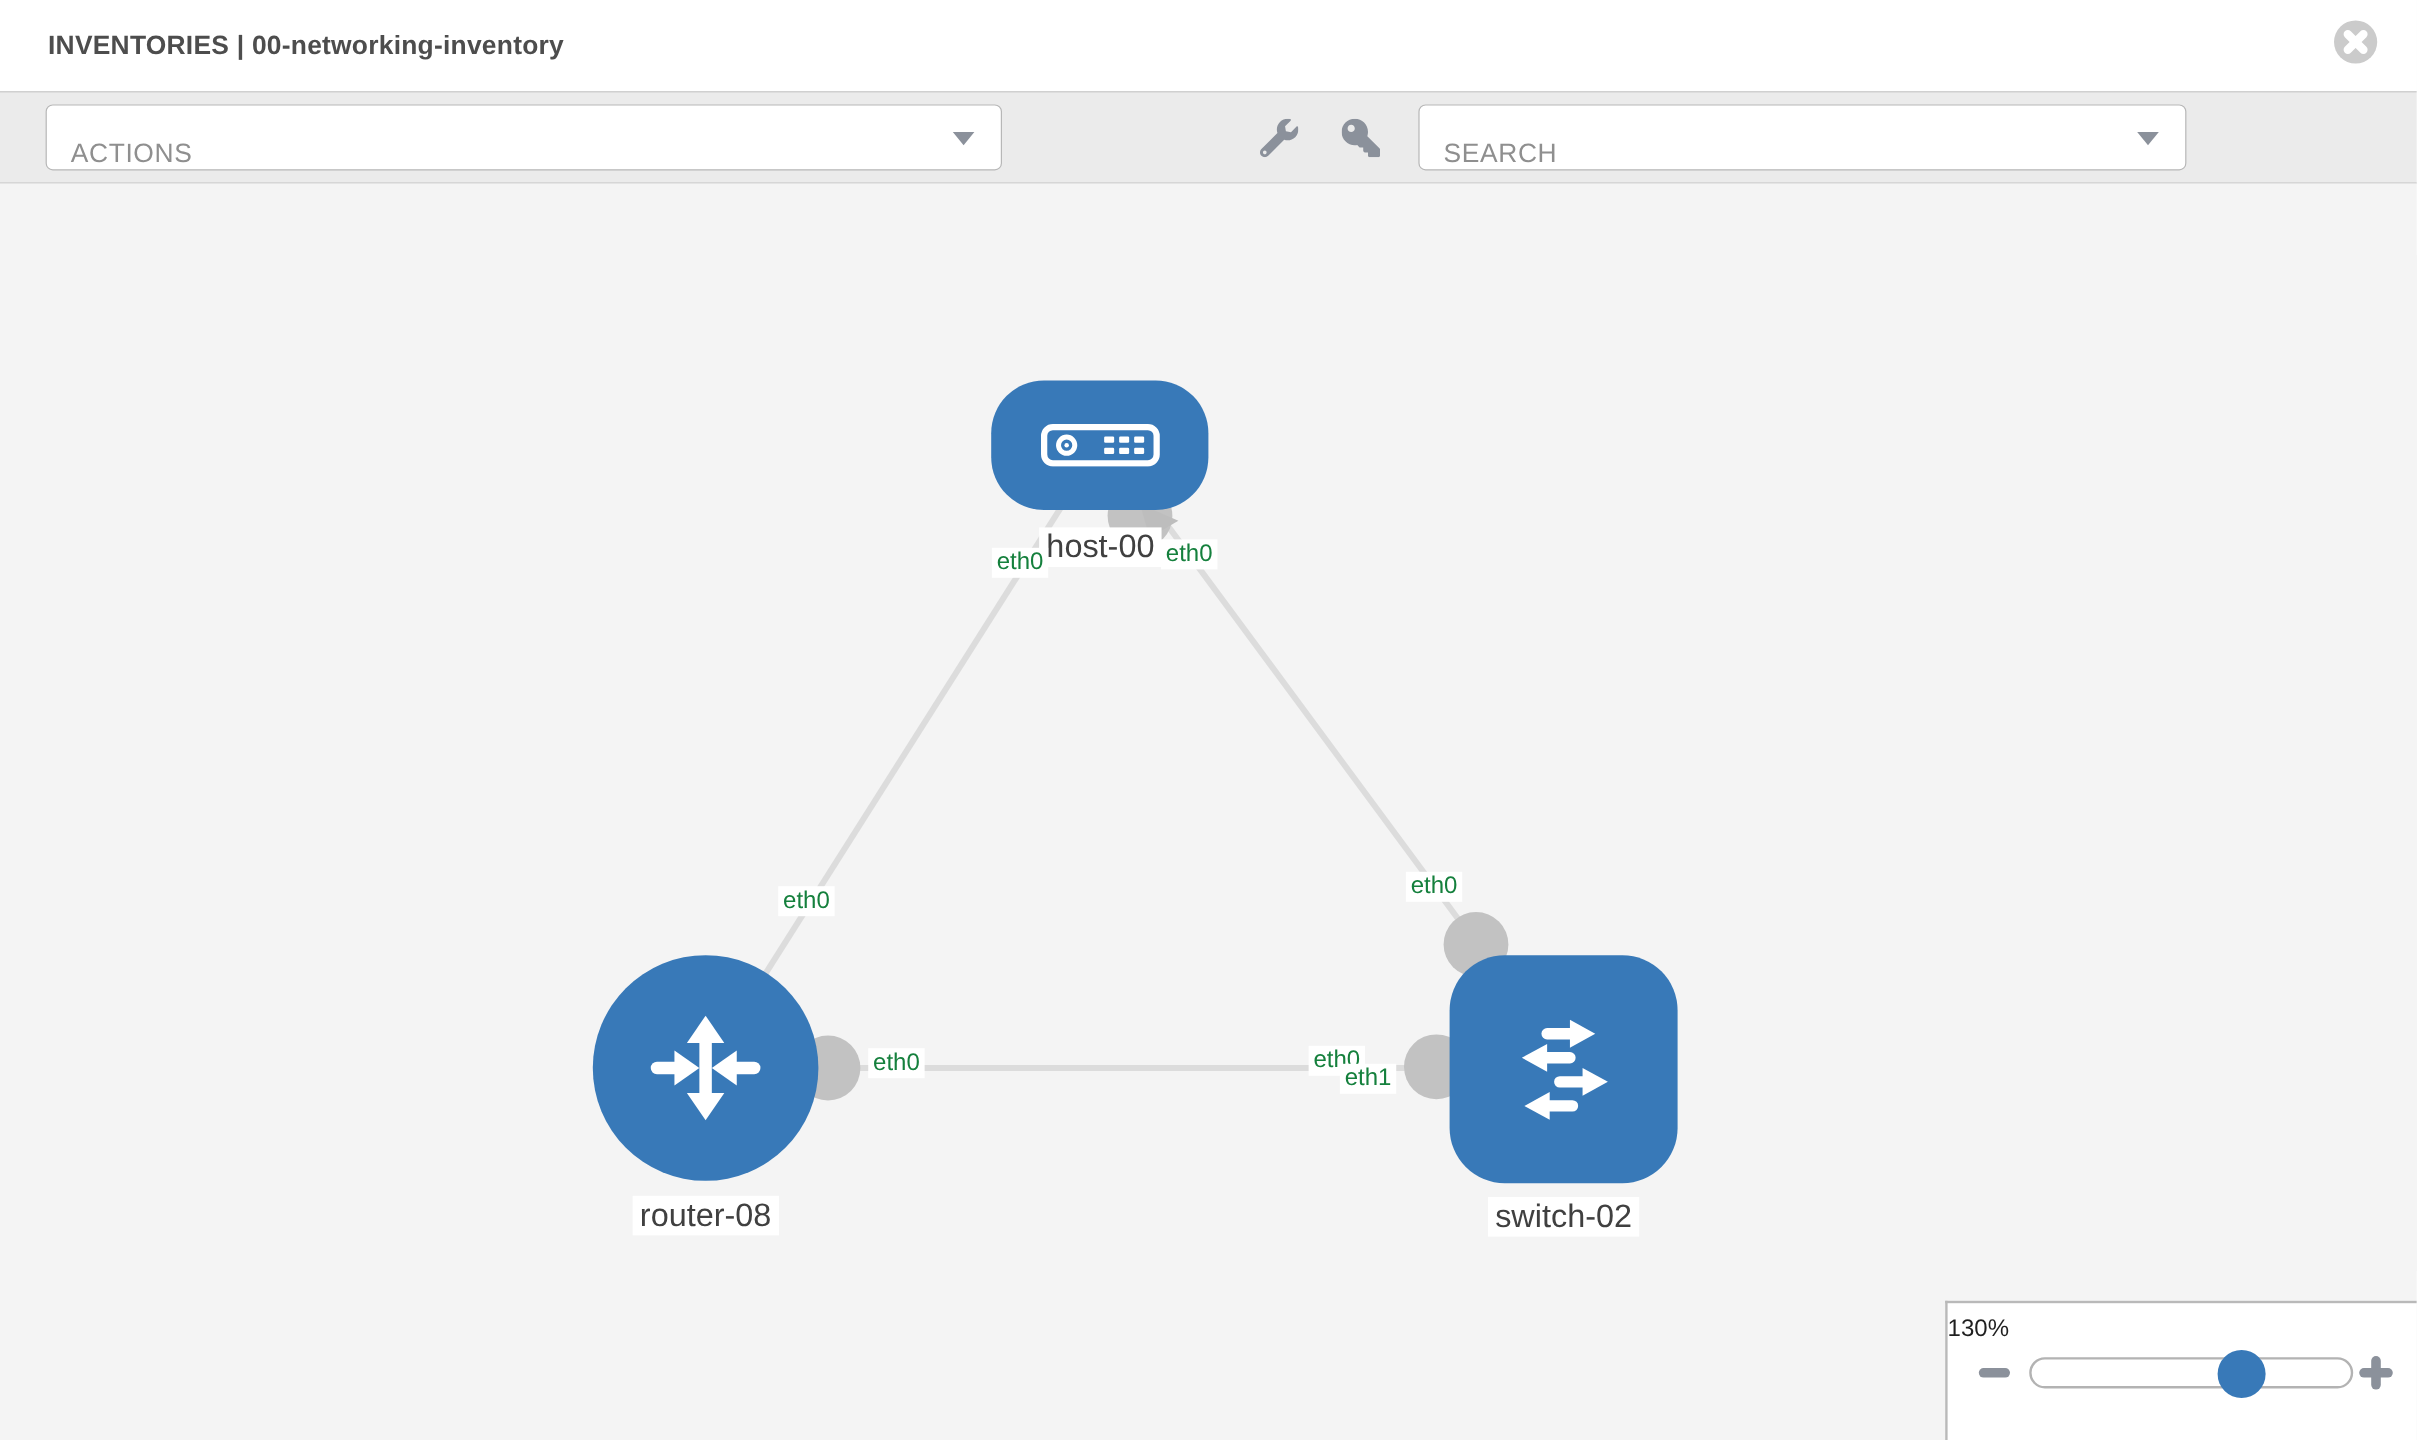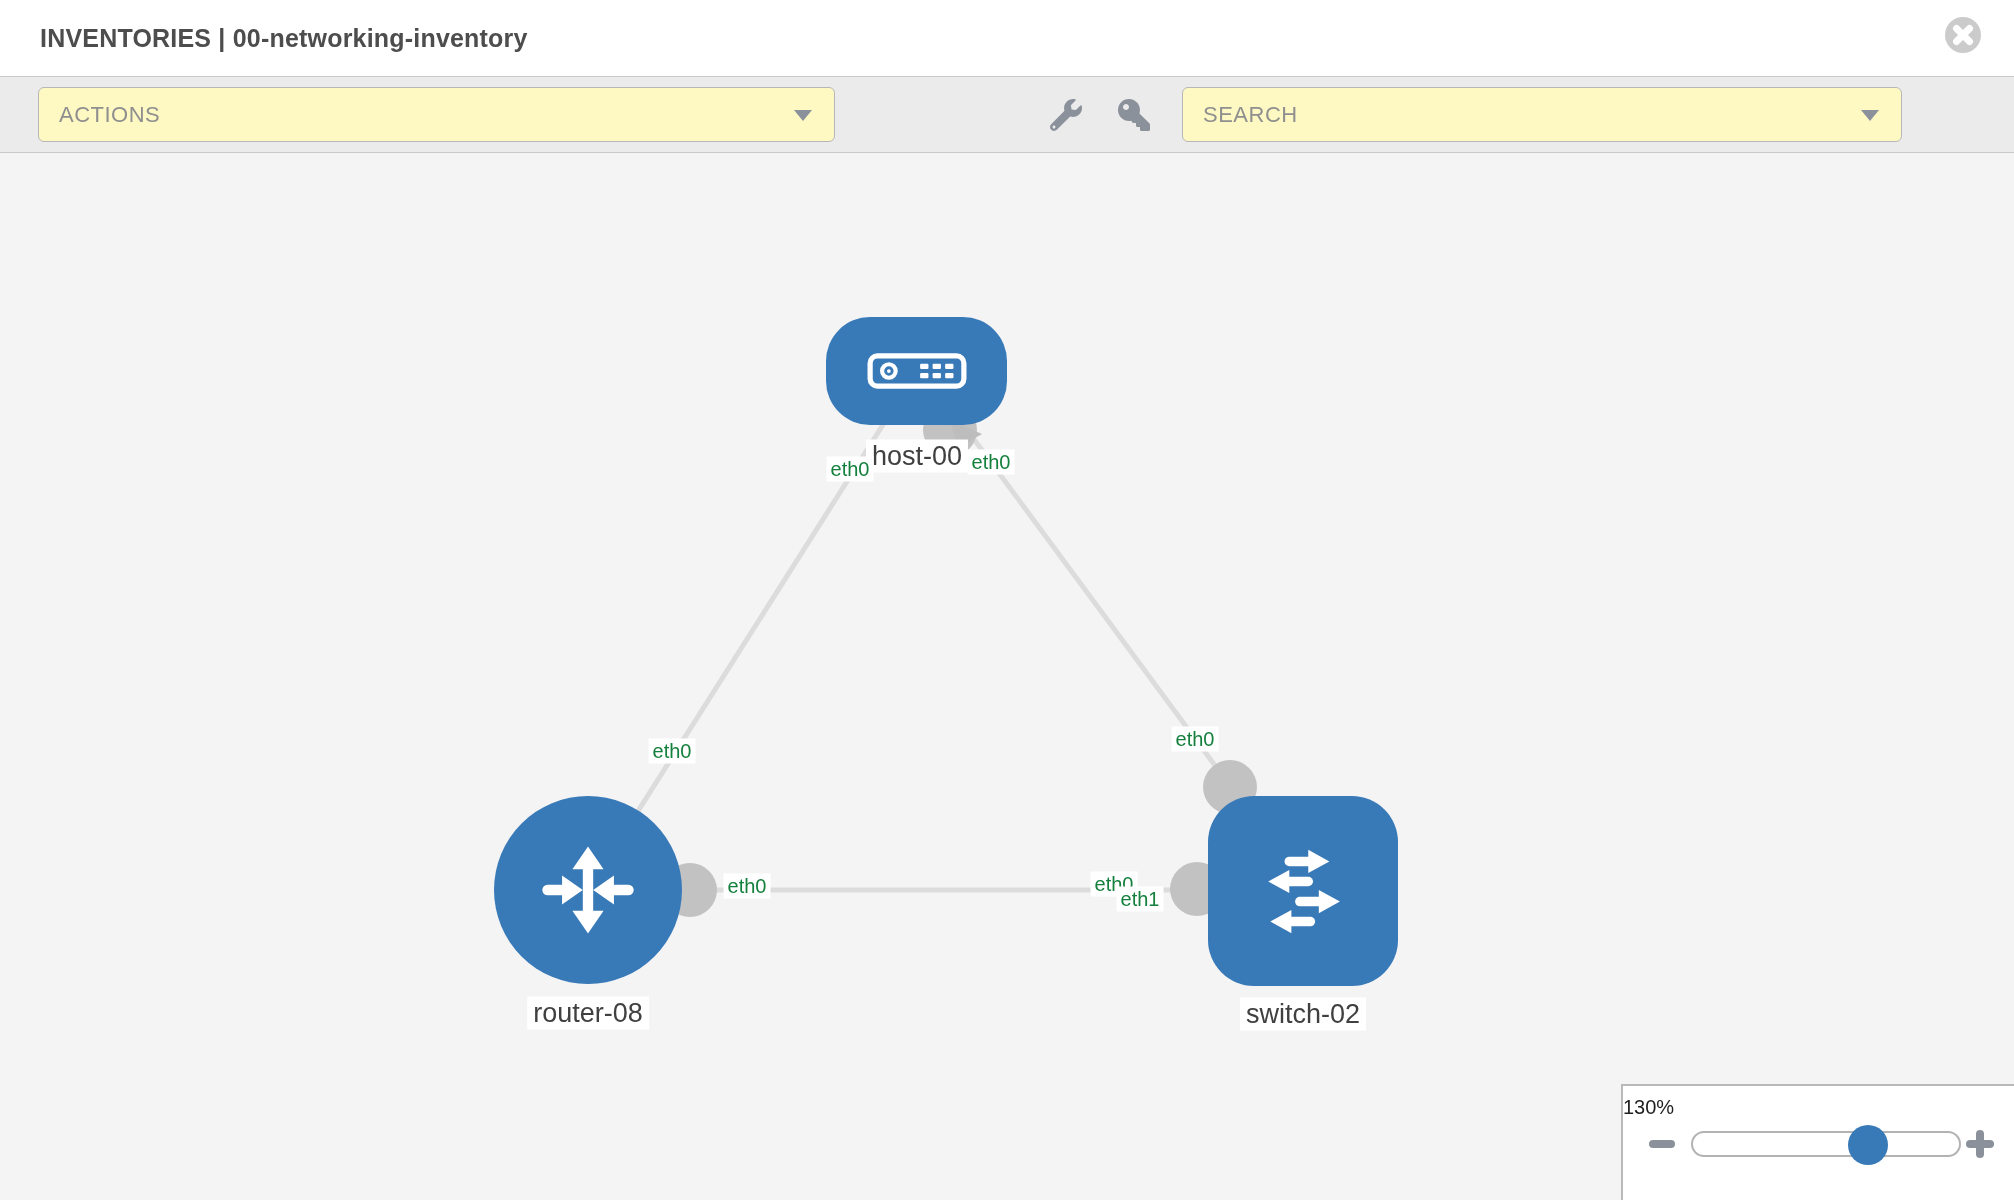--- a/index.html
+++ b/index.html
@@ -2,30 +2,30 @@
 <html><head>
 <meta charset="utf-8">
 <style>
   * { margin:0; padding:0; box-sizing:border-box; }
   html,body { width:2014px; height:1200px; overflow:hidden; }
   body { font-family:"Liberation Sans","DejaVu Sans",sans-serif; background:#ffffff; position:relative; }
 
   
   .header { position:absolute; left:0; top:0; width:2014px; height:76px; background:#ffffff; }
   .page-title { position:absolute; left:40px; top:50%; transform:translateY(-50%);
-                font-size:25px; font-weight:700; color:#4d4d4d; letter-spacing:.2px; }
+                font-size:22px; font-weight:700; color:#4d4d4d; letter-spacing:.2px; }
   .close-btn { position:absolute; right:32px; top:16px; width:38px; height:38px; cursor:pointer; }
 
   
   .toolbar { position:absolute; left:0; top:76px; width:2014px; height:77px;
              background:#ebebeb; border-top:1px solid #c9c9c9; border-bottom:1px solid #c9c9c9; }
-  .dd-box { position:absolute; top:10px; height:55px; background:#fef9c3;
-            border:1px solid #b7b7b7; border-radius:6px; display:flex; align-items:center; }
+  .dd-box { position:absolute; top:10px; height:55px; background:#ffffff;
+            border:1px solid #b7b7b7; border-radius:6px; display:flex; align-items:flex-end; }
   .dd-actions { left:38px; width:797px; }
-  .dd-search  { left:1182px; width:720px; }
+  .dd-search  { left:1182px; width:640px; }
   .dd-text { font-size:22px; color:#8f8f8f; padding-left:20px; letter-spacing:.5px; }
   .dd-box input { border:none; outline:none; background:transparent; font-size:22px; color:#555;
                   padding-left:20px; width:85%; font-family:inherit; letter-spacing:.5px; }
   .dd-box input::placeholder { color:#8f8f8f; opacity:1; }
   .caret { position:absolute; right:22px; top:50%; margin-top:-5px; width:0; height:0;
            border-left:9px solid transparent; border-right:9px solid transparent;
            border-top:11px solid #8b919b; }
   .tool-icon { position:absolute; top:22px; width:32px; height:32px; cursor:pointer; }
   .tool-wrench { left:1050px; }
   .tool-key   { left:1118px; }

